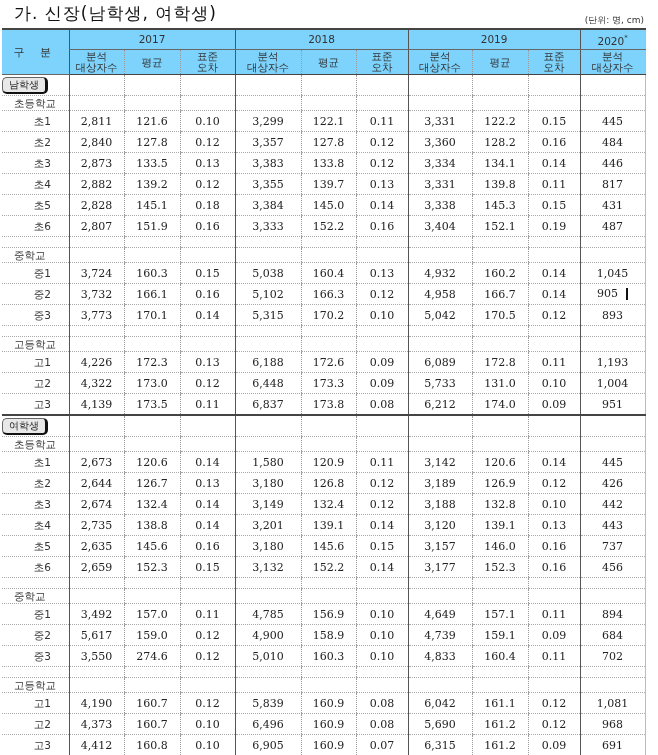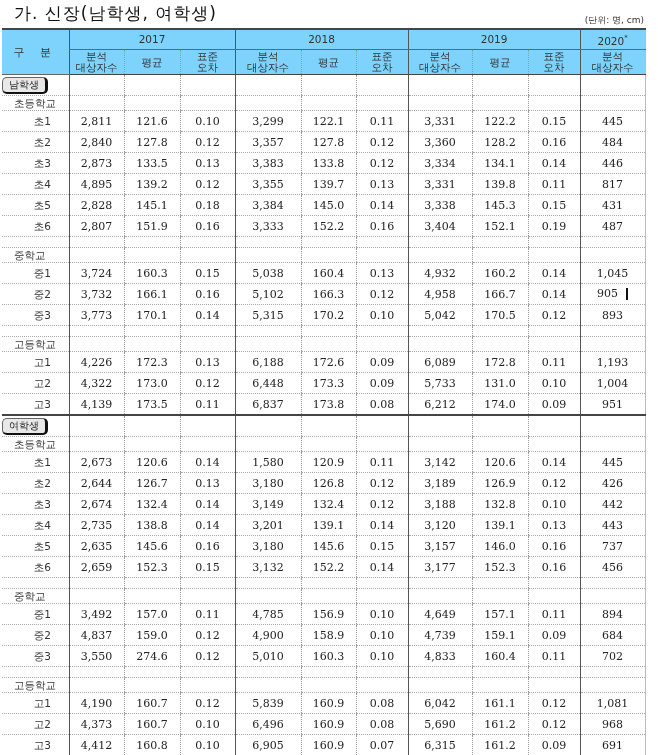--- a/index.html
+++ b/index.html
@@ -138,21 +138,21 @@
         <td class="yb"><span>3,383</span></td>
         <td><span>133.8</span></td>
         <td><span>0.12</span></td>
         <td class="yb"><span>3,334</span></td>
         <td><span>134.1</span></td>
         <td><span>0.14</span></td>
         <td class="yb outer-r"><span>446</span></td>
       </tr>
       <tr>
         <td class="lab"><span class="ind">초4</span></td>
-        <td class="yb"><span>4,895</span></td>
+        <td class="yb"><span>2,882</span></td>
         <td><span>139.2</span></td>
         <td><span>0.12</span></td>
         <td class="yb"><span>3,355</span></td>
         <td><span>139.7</span></td>
         <td><span>0.13</span></td>
         <td class="yb"><span>3,331</span></td>
         <td><span>139.8</span></td>
         <td><span>0.11</span></td>
         <td class="yb outer-r"><span>817</span></td>
       </tr>
@@ -450,21 +450,21 @@
         <td class="yb"><span>4,785</span></td>
         <td><span>156.9</span></td>
         <td><span>0.10</span></td>
         <td class="yb"><span>4,649</span></td>
         <td><span>157.1</span></td>
         <td><span>0.11</span></td>
         <td class="yb outer-r"><span>894</span></td>
       </tr>
       <tr>
         <td class="lab"><span class="ind">중2</span></td>
-        <td class="yb"><span>4,837</span></td>
+        <td class="yb"><span>5,617</span></td>
         <td><span>159.0</span></td>
         <td><span>0.12</span></td>
         <td class="yb"><span>4,900</span></td>
         <td><span>158.9</span></td>
         <td><span>0.10</span></td>
         <td class="yb"><span>4,739</span></td>
         <td><span>159.1</span></td>
         <td><span>0.09</span></td>
         <td class="yb outer-r"><span>684</span></td>
       </tr>

